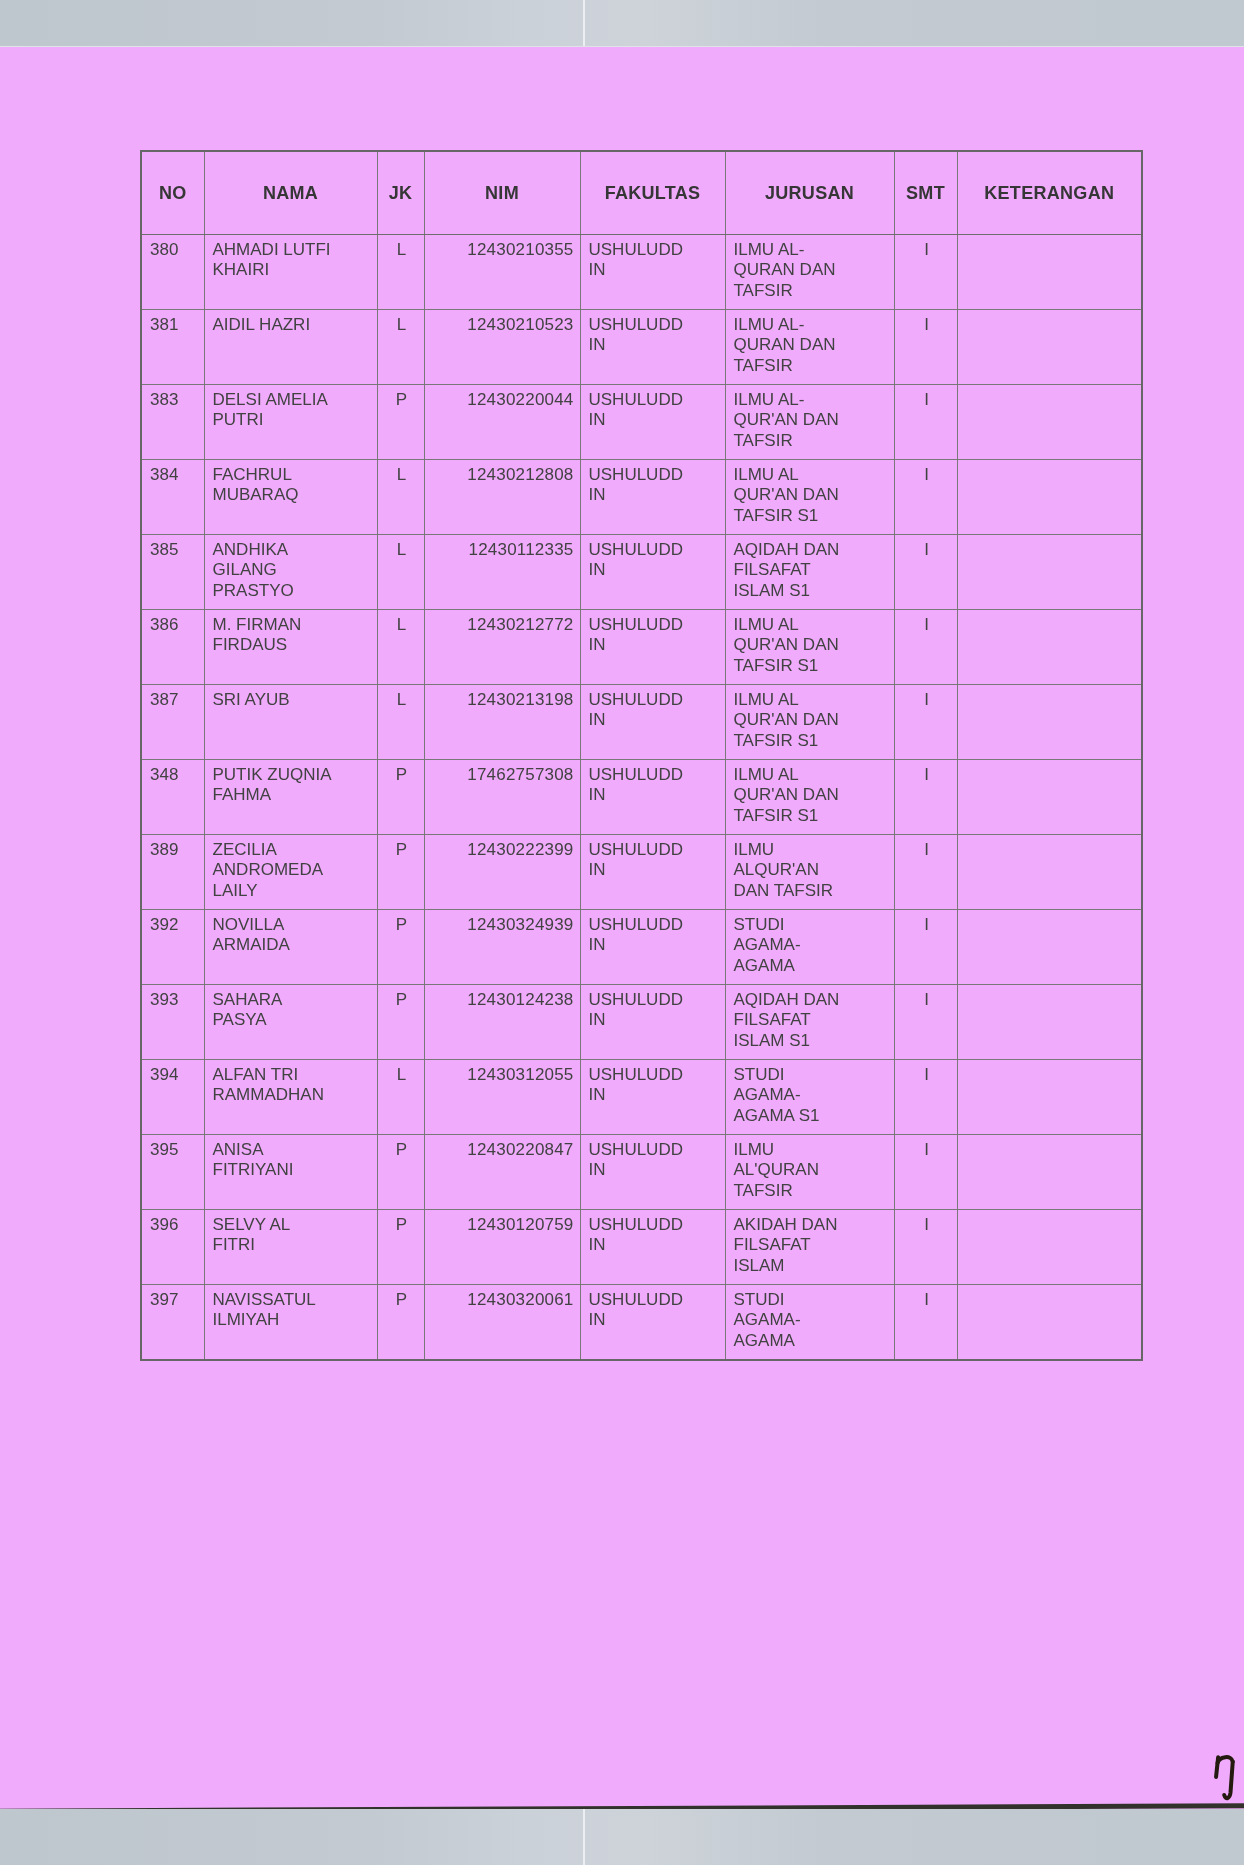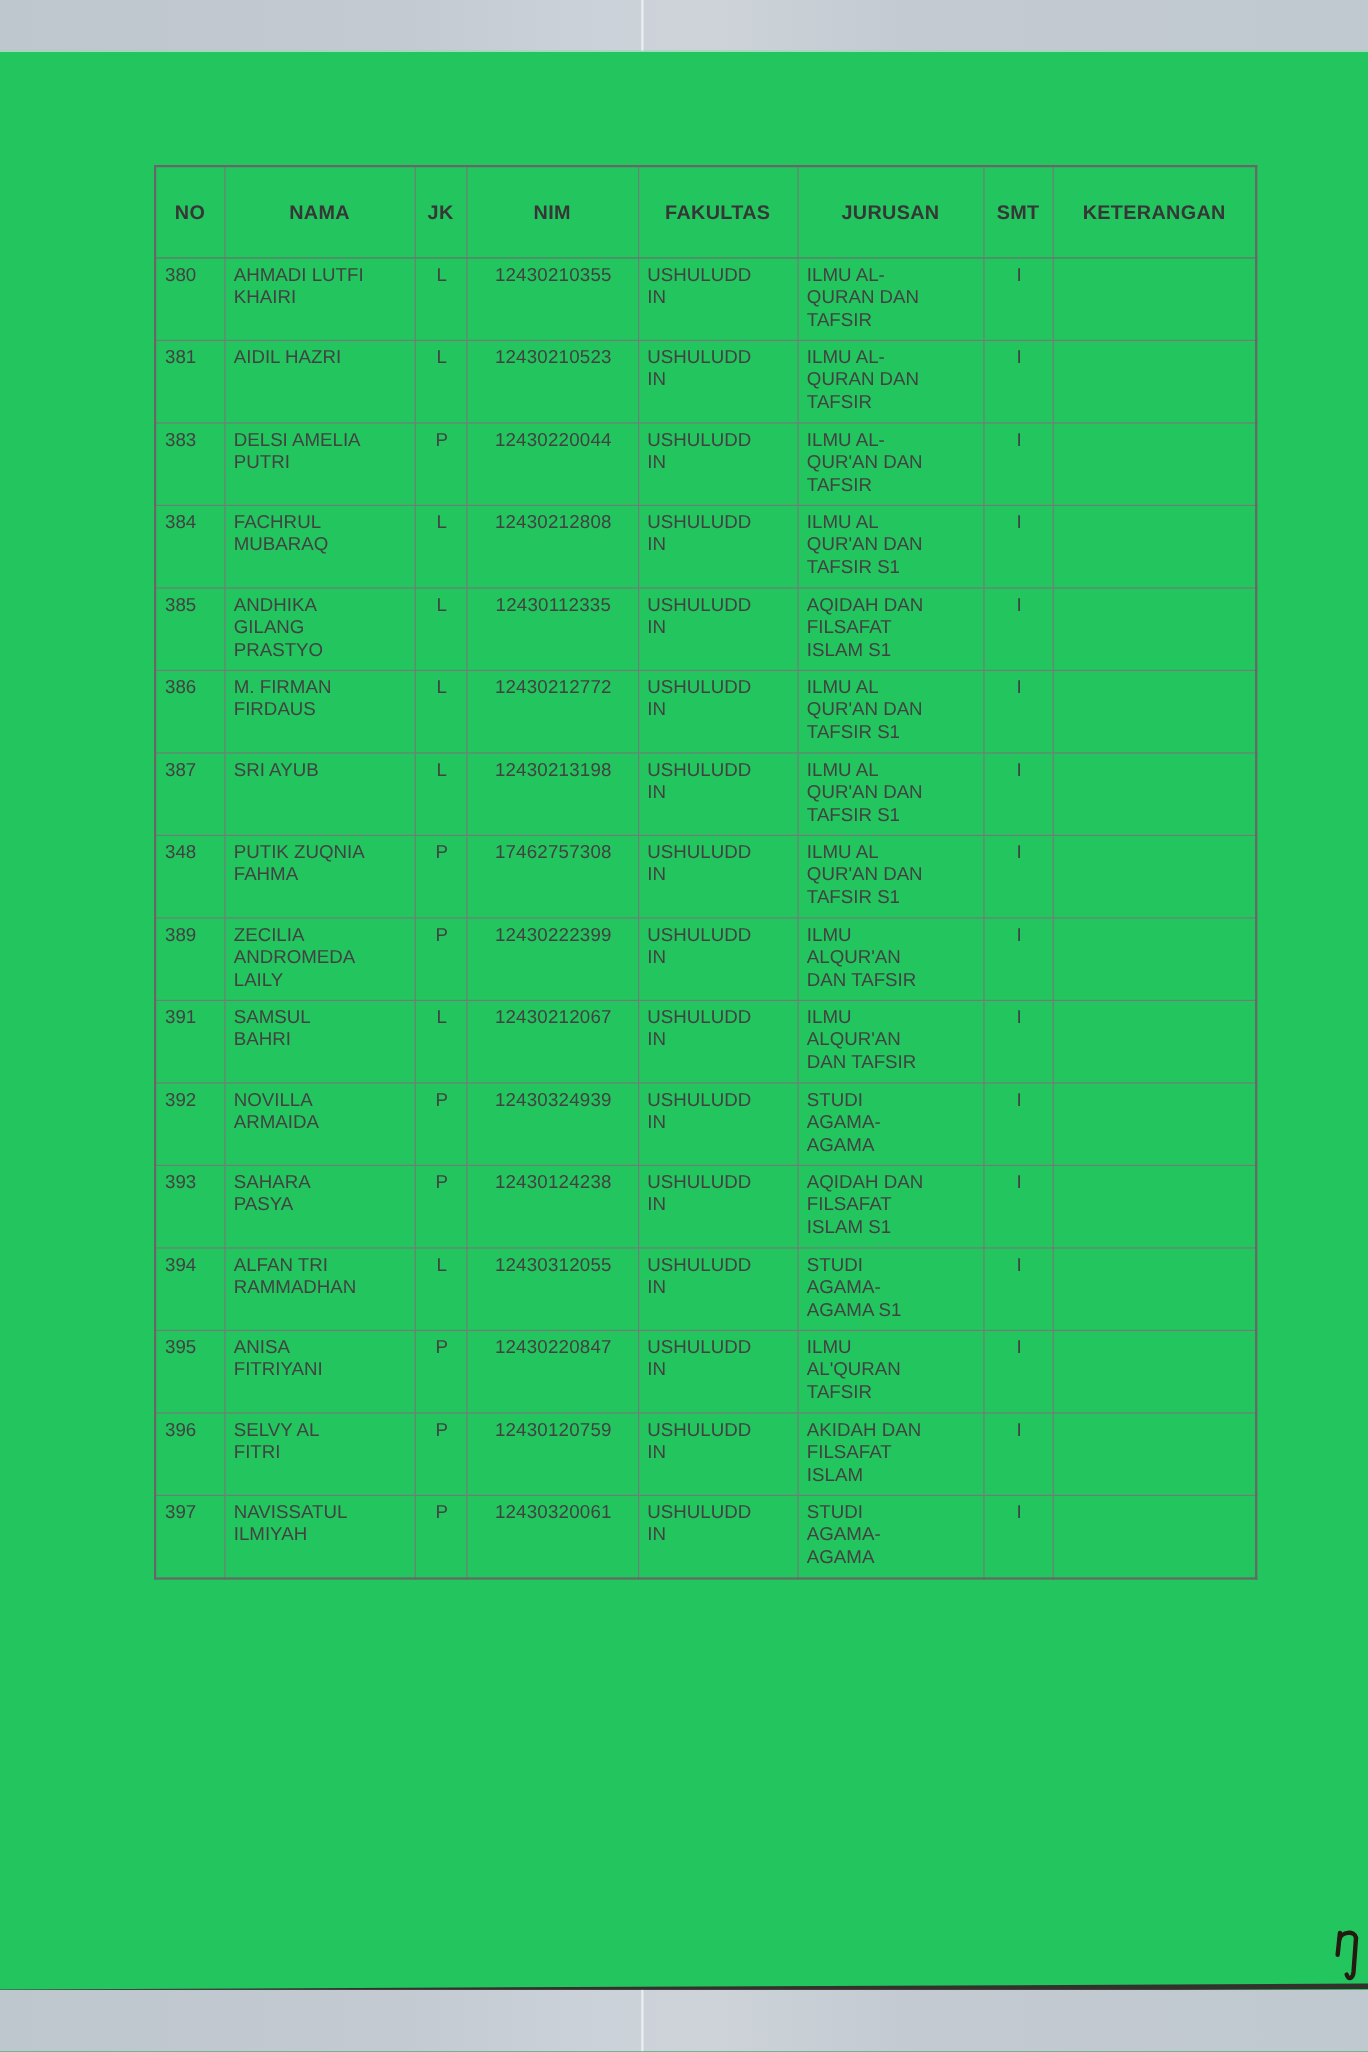--- a/index.html
+++ b/index.html
@@ -1,18 +1,18 @@
 <!DOCTYPE html>
 <html><head>
 <meta charset="utf-8">
 <style>
   html,body{margin:0;padding:0;background:#9aa3ab;}
   .screen{
     position:relative; width:1244px; height:1865px;
-    background:#22c55e; overflow:hidden;
+    background:#f0abfc; overflow:hidden;
     font-family:"Liberation Sans", sans-serif;
   }
   
   .band{
     position:absolute; left:0; width:1244px;
     background:linear-gradient(90deg,#bec6ce 0%,#c3cad1 30%,#cbd1d8 42%,#cdd3d9 52%,#c3cad1 66%,#c0c8d0 100%);
   }
   .band-top{ top:0; height:46px; border-bottom:1px solid #dfe3e7;}
   .band-bottom{ top:1809px; height:56px;}
   .band .seam{
@@ -37,21 +37,21 @@
     border-bottom:1px solid #6d6d6d;
   }
   table.doc td{
     font-size:17px; line-height:1.2; vertical-align:top;
     padding:5px 6px 4px 8px; white-space:pre-line;
     border-top:1px solid #8f8f8f;
   }
   table.doc tr.r{ height:75px; }
   td.c-no{ text-align:left; padding-left:2px; }
   td.c-jk{ text-align:center; padding-left:2px; }
-  td.c-nim{ text-align:center; padding-left:2px; letter-spacing:0.2px; }
+  td.c-nim{ text-align:right; padding-left:2px; letter-spacing:0.2px; }
   td.c-smt{ vertical-align:bottom; text-align:center; padding-bottom:5px; padding-left:2px; }
   
   .scribble{
     position:absolute; left:1208px; top:1752px; width:34px; height:52px;
   }
 </style>
 </head>
 <body>
 
 <div class="screen">
@@ -204,34 +204,20 @@
     <td class="c-nim">12430222399</td>
     <td class="c-fak">USHULUDD
 IN</td>
     <td class="c-jur">ILMU
 ALQUR'AN
 DAN TAFSIR</td>
     <td class="c-smt">I</td>
     <td class="c-ket"></td>
   </tr>
         <tr class="r">
-    <td class="c-no">391</td>
-    <td class="c-nama">SAMSUL
-BAHRI</td>
-    <td class="c-jk">L</td>
-    <td class="c-nim">12430212067</td>
-    <td class="c-fak">USHULUDD
-IN</td>
-    <td class="c-jur">ILMU
-ALQUR'AN
-DAN TAFSIR</td>
-    <td class="c-smt">I</td>
-    <td class="c-ket"></td>
-  </tr>
-        <tr class="r">
     <td class="c-no">392</td>
     <td class="c-nama">NOVILLA
 ARMAIDA</td>
     <td class="c-jk">P</td>
     <td class="c-nim">12430324939</td>
     <td class="c-fak">USHULUDD
 IN</td>
     <td class="c-jur">STUDI
 AGAMA-
 AGAMA</td>

